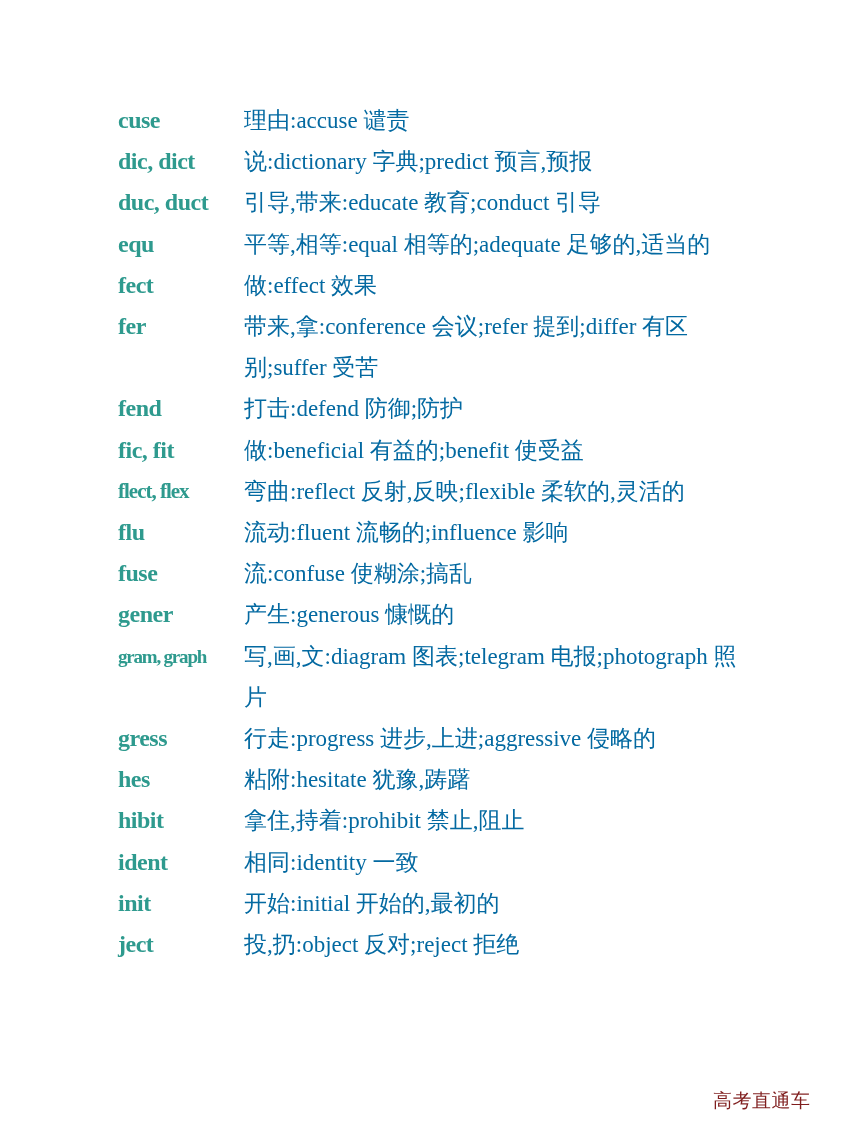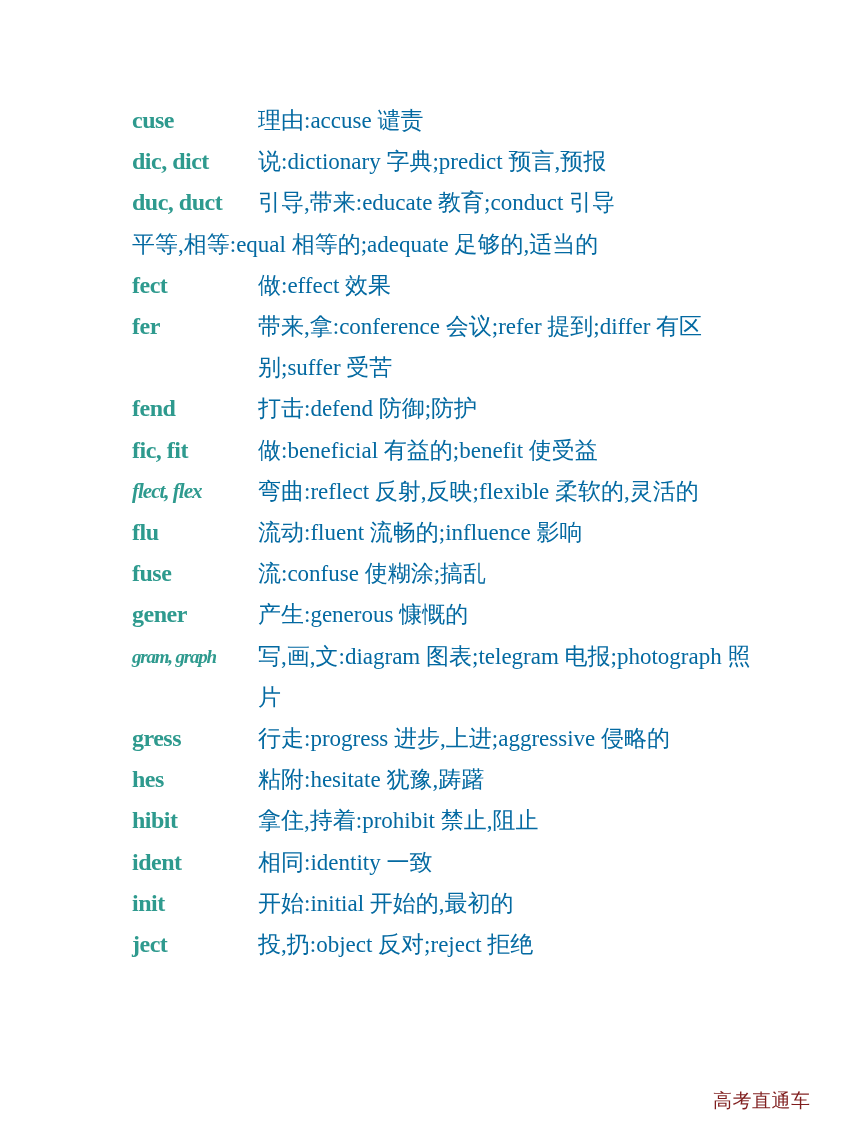--- a/index.html
+++ b/index.html
@@ -1,28 +1,28 @@
 <!DOCTYPE html>
 <html><head>
 <meta charset="utf-8">
 <style>
   html, body { margin: 0; padding: 0; }
   body {
     width: 851px; height: 1142px; background: #ffffff;
     position: relative; overflow: hidden;
     font-family: "Liberation Serif", "DejaVu Serif", serif;
   }
-  .list { position: absolute; left: 132px; top: 100px; width: 620px; }
+  .list { position: absolute; left: 118px; top: 100px; width: 620px; }
   .entry { display: flex; align-items: flex-start; }
   .term {
     width: 126px; flex: 0 0 126px;
     color: #2e9a8e; font-weight: bold; font-size: 24px;
     line-height: 41.2px; letter-spacing: -0.5px; white-space: nowrap;
   }
-  .term.narrow { font-size: 21px; letter-spacing: -1px; font-style: italic; }
+  .term.narrow { font-size: 21px; letter-spacing: -1px; }
   .def {
     flex: 1; color: #0369a1; font-size: 23px; line-height: 41.2px;
     width: 480px;
   }
   .watermark {
     position: absolute; left: 713px; top: 1088px;
     font-family: Liberation Sans, sans-serif; font-size: 19px; color: #7f1d1d;
     letter-spacing: 0.5px;
   }
 </style>
@@ -36,20 +36,21 @@
     </div>
   <div class="entry">
       <div class="term">dic, dict</div>
       <div class="def">说:dictionary 字典;predict 预言,预报</div>
     </div>
   <div class="entry">
       <div class="term">duc, duct</div>
       <div class="def">引导,带来:educate 教育;conduct 引导</div>
     </div>
   <div class="entry">
+      <div class="term">equ</div>
       <div class="def">平等,相等:equal 相等的;adequate 足够的,适当的</div>
     </div>
   <div class="entry">
       <div class="term">fect</div>
       <div class="def">做:effect 效果</div>
     </div>
   <div class="entry">
       <div class="term">fer</div>
       <div class="def">带来,拿:conference 会议;refer 提到;differ 有区别;suffer 受苦</div>
     </div>

